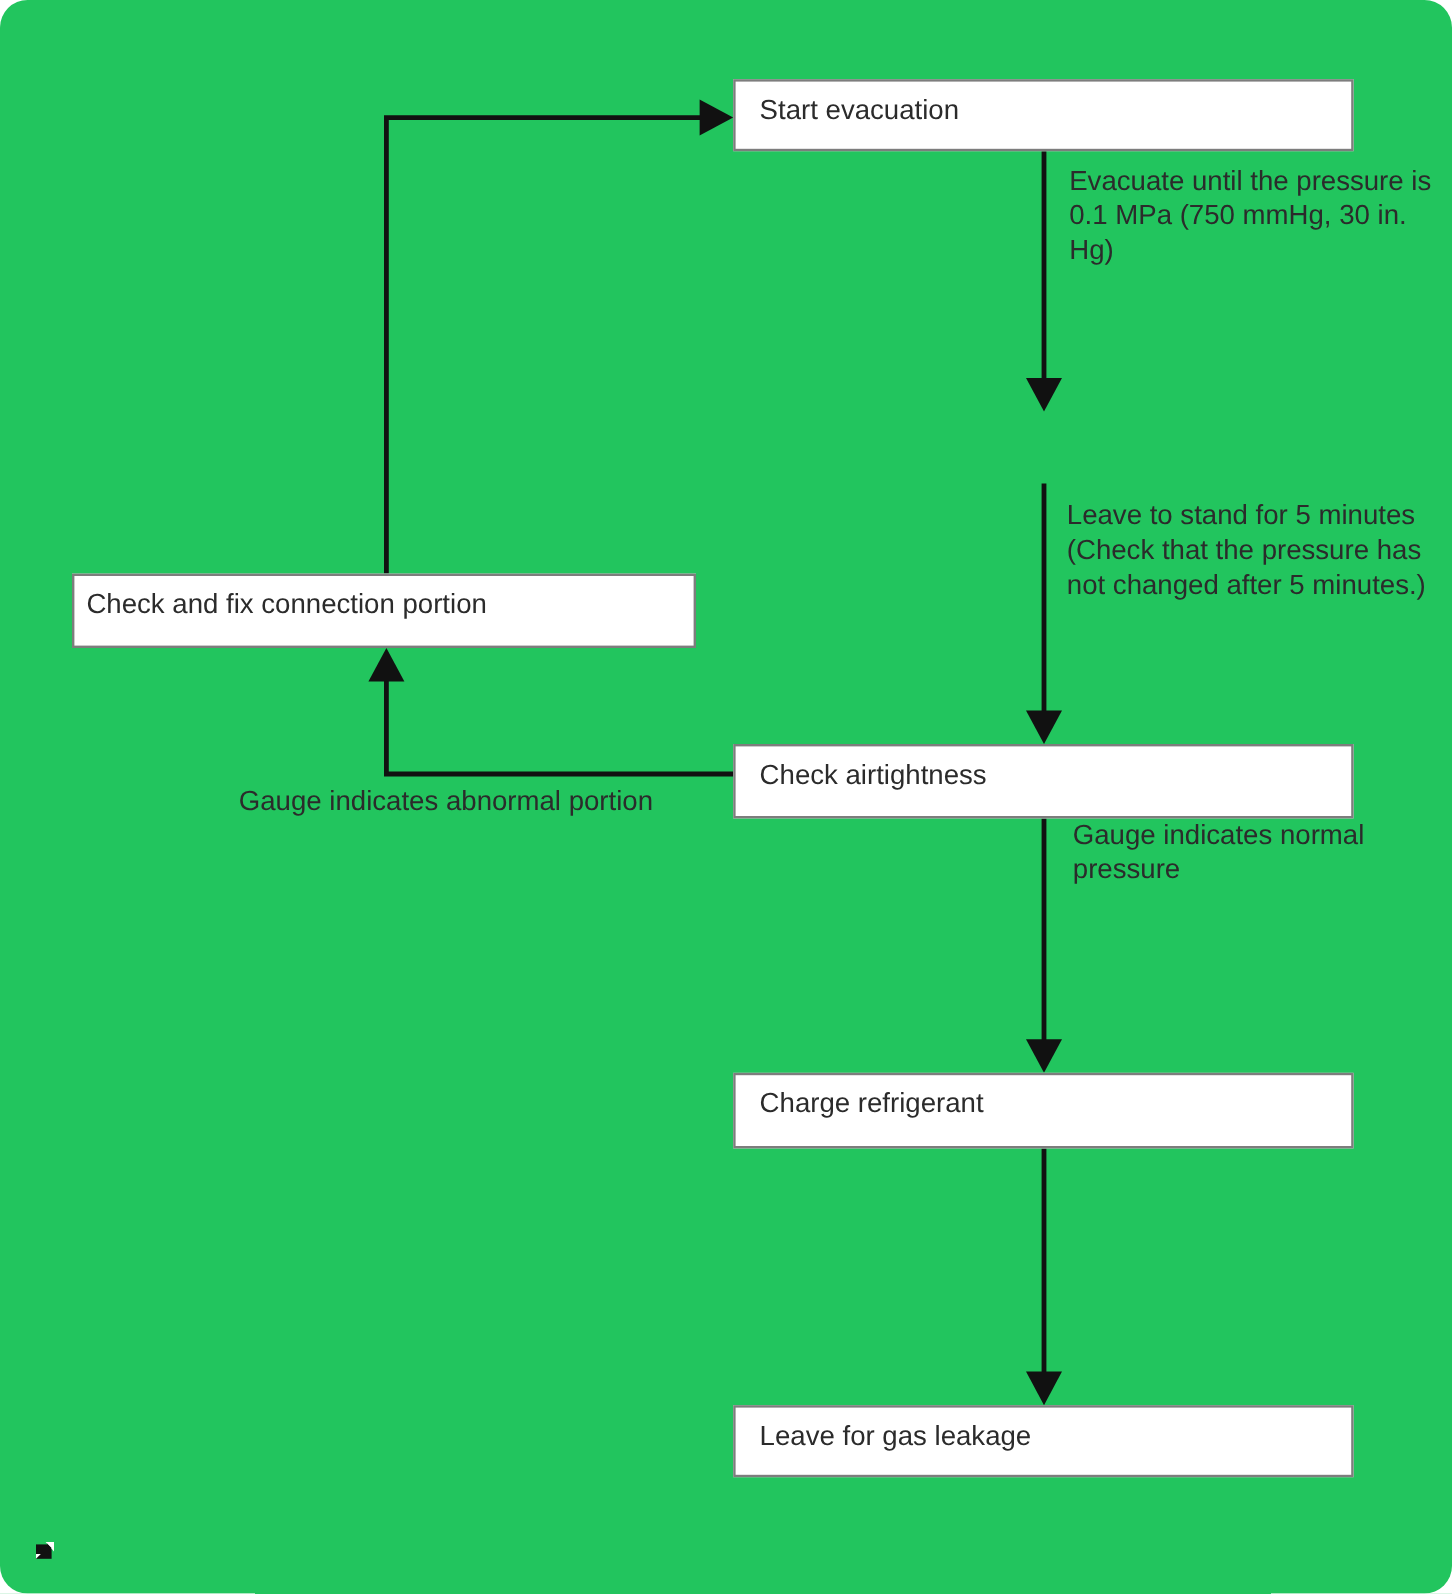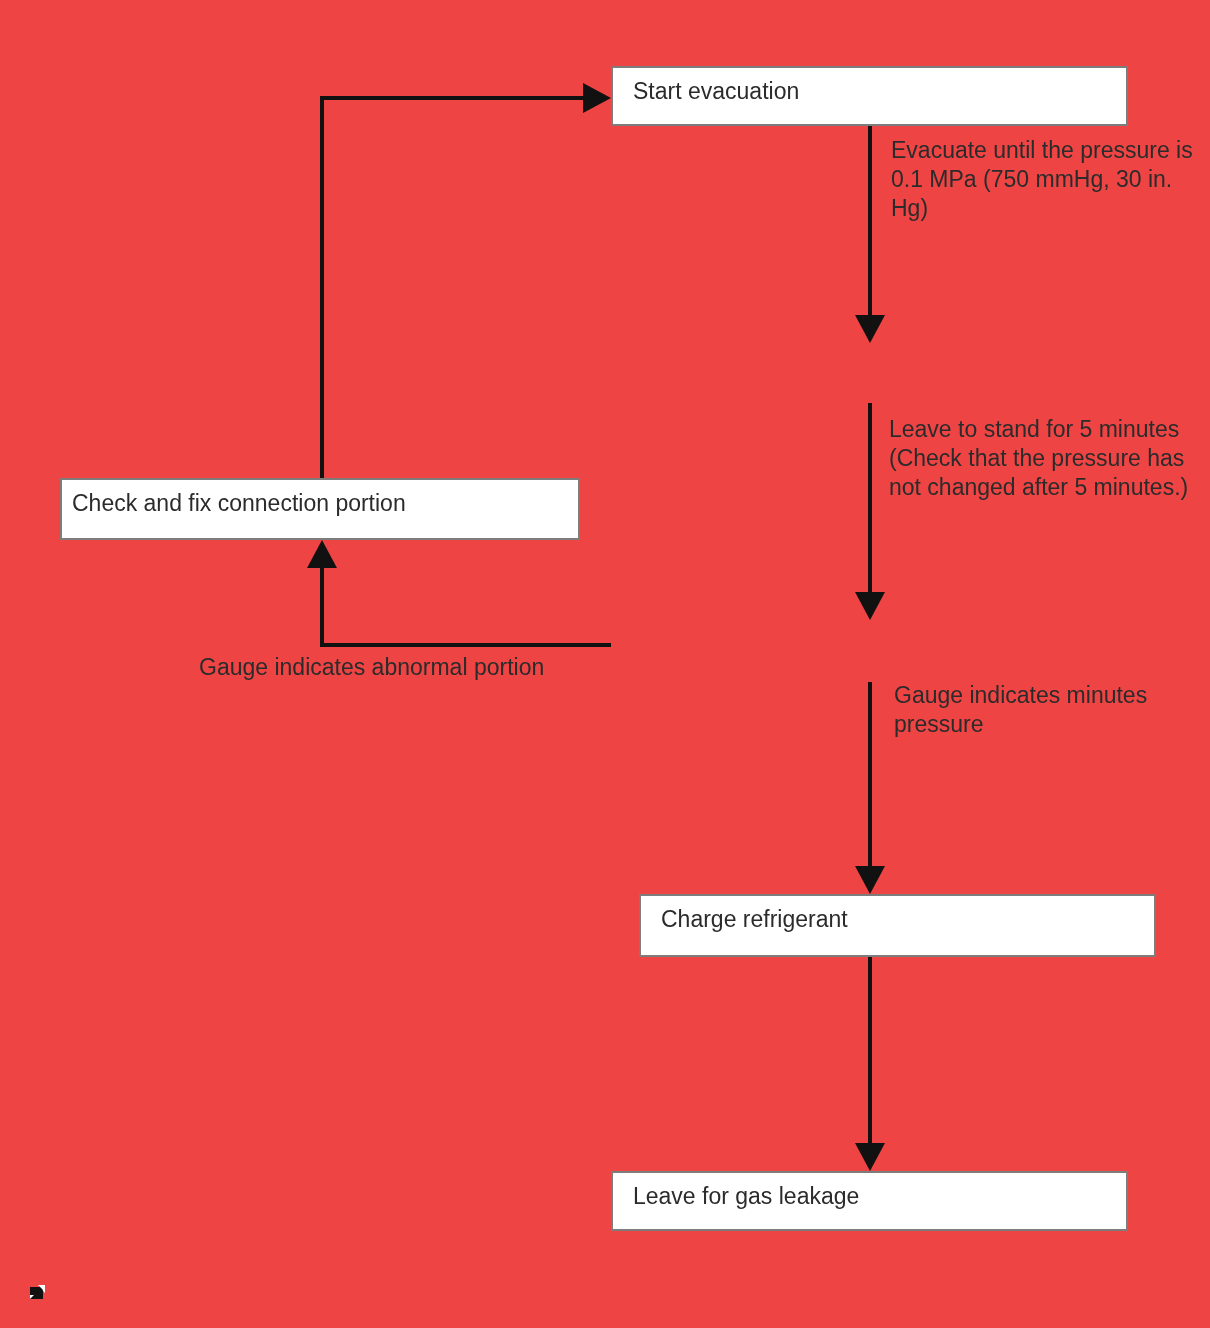--- a/index.html
+++ b/index.html
@@ -1,23 +1,24 @@
 <!DOCTYPE html>
 <html><head>
 <meta charset="utf-8">
 <style>
   html, body { margin: 0; padding: 0; background: #ffffff; }
   #canvas {
     position: relative;
     width: 1210px;
     height: 1328px;
-    background: #ef4444;
+    background: #22c55e;
     font-family: "Liberation Sans", sans-serif;
     color: #2b2b2b;
     overflow: hidden;
+    border-radius: 23px;
   }
   #wires { position: absolute; left: 0; top: 0; }
   .node {
     position: absolute;
     background: #ffffff;
     border: 2px solid #7d7d7d;
     box-sizing: border-box;
     font-size: 23px;
     line-height: 29px;
     padding: 9px 12px 0 20px;
@@ -56,42 +57,45 @@
 
     <polyline points="322,478 322,98 586,98" fill="none" stroke="#111111" stroke-width="4"></polyline>
     <polygon points="583,83 583,113 611,98" fill="#111111"></polygon>
   </svg>
 
   <div class="node" style="left:611px; top:66px; width:517px; height:60px;">
     <span>Start evacuation</span>
   </div>
 
 
+  <div class="node" style="left:611px; top:620px; width:517px; height:62px;">
+    <span>Check airtightness</span>
+  </div>
 
-  <div class="node" style="left:611px; top:894px; width:517px; height:63px;margin-left:28px;">
+  <div class="node" style="left:611px; top:894px; width:517px; height:63px;">
     <span>Charge refrigerant</span>
   </div>
 
   <div class="node" style="left:611px; top:1171px; width:517px; height:60px;">
     <span>Leave for gas leakage</span>
   </div>
 
   <div class="node node--left" style="left:60px; top:478px; width:520px; height:62px;">
     <span>Check and fix connection portion</span>
   </div>
 
   <div class="edge-label" style="left:891px; top:136px; width:330px;">Evacuate until the pressure is
 0.1 MPa (750 mmHg, 30 in.
 Hg)</div>
 
   <div class="edge-label" style="left:889px; top:415px; width:340px;">Leave to stand for 5 minutes
 (Check that the pressure has
 not changed after 5 minutes.)</div>
 
-  <div class="edge-label" style="left:894px; top:681px; width:300px;">Gauge indicates minutes
+  <div class="edge-label" style="left:894px; top:681px; width:300px;">Gauge indicates normal
 pressure</div>
 
   <div class="edge-label" style="left:199px; top:653px; width:420px;">Gauge indicates abnormal portion</div>
 
   <div class="icon-wrap" style="left:28px; top:1284px; width:18px; height:18px;">
     <svg width="18" height="18" viewBox="0 0 18 18">
       <rect x="2" y="3" width="13" height="12" fill="#111111"></rect>
       <polygon points="10,1 17,1 17,9" fill="#ffffff"></polygon>
       <polygon points="11,2 15,6 13,7.5" fill="#111111"></polygon>
       <polygon points="2,15 6,11 2,11" fill="#ffffff"></polygon>

